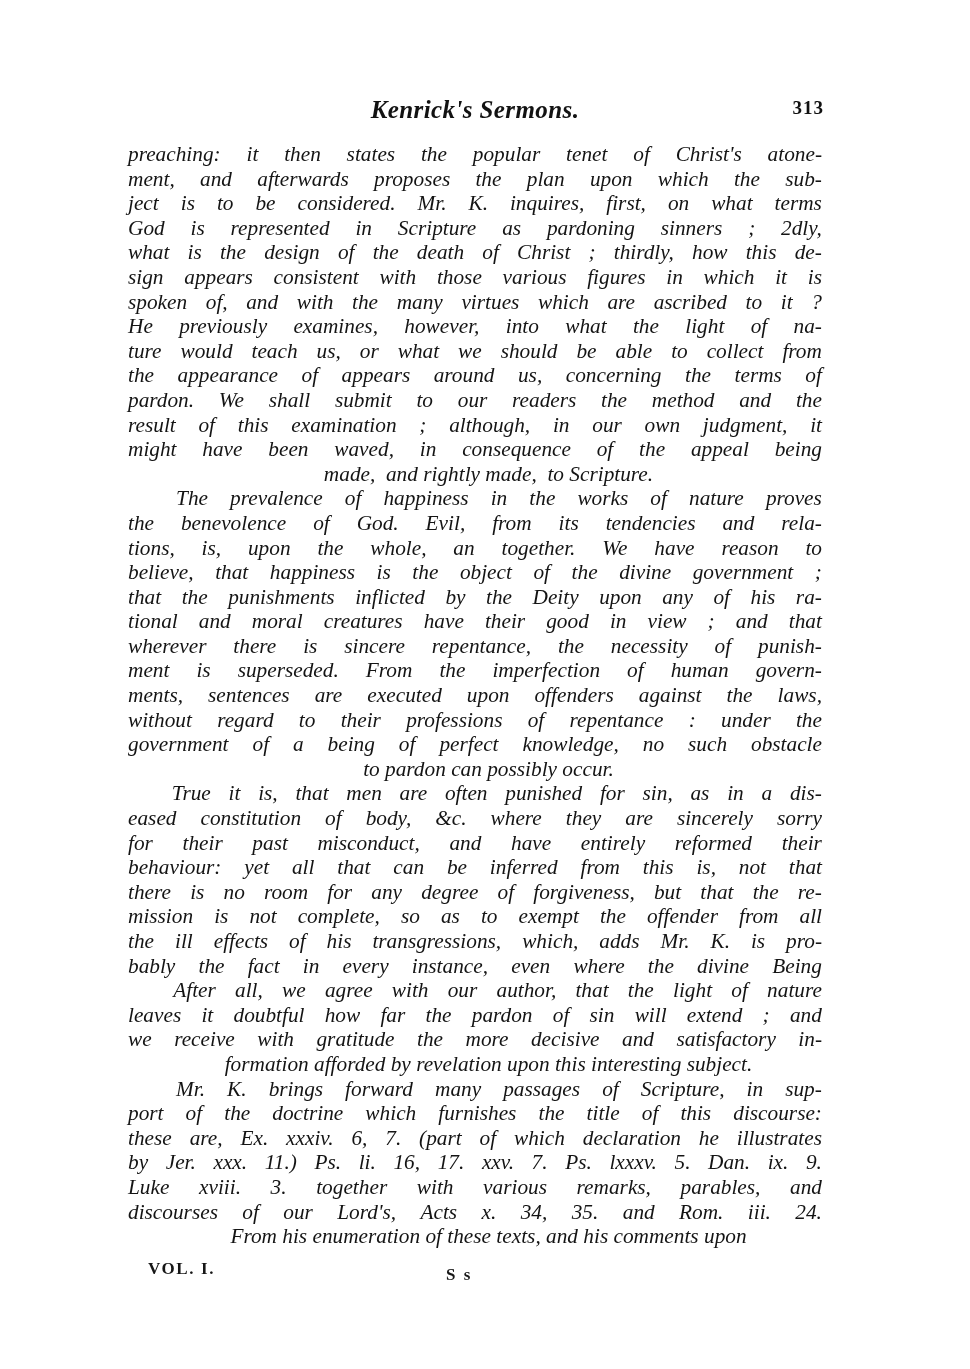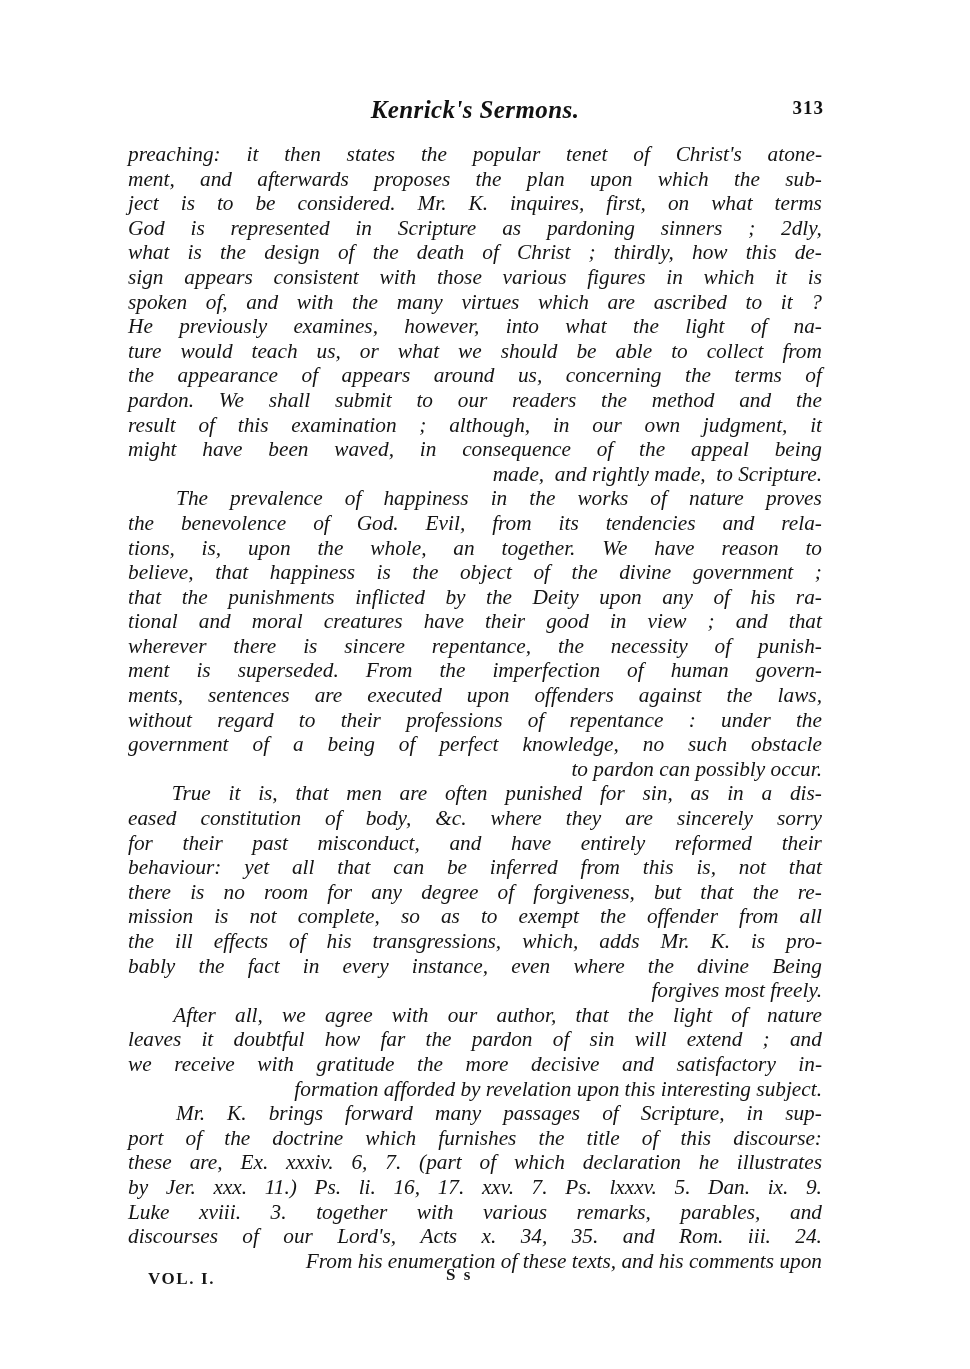--- a/index.html
+++ b/index.html
@@ -71,42 +71,42 @@
     height: 24.6px;
     font-size: 21.3px;
     line-height: 24.6px;
     color: #141414;
     font-style: italic;
   }
   .line > span { display: inline-block; }
   
   .line.flush {
     display: block;
-    text-align: right;
+    text-align: center;
     margin-left: 27px;
   }
 
   
   .indent-box {
     display: inline-block;
     width: 26px;
   }
 
   
   .footer {
     position: absolute;
     left: 128px;
     top: 1253px;
     width: 694px;
     height: 26px;
   }
   .vol {
     position: absolute;
     left: 20px;
-    top: 16px;
+    top: 6px;
     font-size: 17px;
     font-weight: bold;
     letter-spacing: 1.6px;
     color: #161616;
   }
   .signature {
     position: absolute;
     left: 318px;
     top: 0;
     font-size: 17px;
@@ -159,21 +159,20 @@
       </div>
       <div class="para">
         <div class="line"><span class="indent-box"></span><span>True</span><span>it</span><span>is,</span><span>that</span><span>men</span><span>are</span><span>often</span><span>punished</span><span>for</span><span>sin,</span><span>as</span><span>in</span><span>a</span><span>dis-</span></div>
         <div class="line"><span>eased</span><span>constitution</span><span>of</span><span>body,</span><span>&amp;c.</span><span>where</span><span>they</span><span>are</span><span>sincerely</span><span>sorry</span></div>
         <div class="line"><span>for</span><span>their</span><span>past</span><span>misconduct,</span><span>and</span><span>have</span><span>entirely</span><span>reformed</span><span>their</span></div>
         <div class="line"><span>behaviour:</span><span>yet</span><span>all</span><span>that</span><span>can</span><span>be</span><span>inferred</span><span>from</span><span>this</span><span>is,</span><span>not</span><span>that</span></div>
         <div class="line"><span>there</span><span>is</span><span>no</span><span>room</span><span>for</span><span>any</span><span>degree</span><span>of</span><span>forgiveness,</span><span>but</span><span>that</span><span>the</span><span>re-</span></div>
         <div class="line"><span>mission</span><span>is</span><span>not</span><span>complete,</span><span>so</span><span>as</span><span>to</span><span>exempt</span><span>the</span><span>offender</span><span>from</span><span>all</span></div>
         <div class="line"><span>the</span><span>ill</span><span>effects</span><span>of</span><span>his</span><span>transgressions,</span><span>which,</span><span>adds</span><span>Mr.</span><span>K.</span><span>is</span><span>pro-</span></div>
         <div class="line"><span>bably</span><span>the</span><span>fact</span><span>in</span><span>every</span><span>instance,</span><span>even</span><span>where</span><span>the</span><span>divine</span><span>Being</span></div>
-        <div class="line flush">forgives most freely.</div>
       </div>
       <div class="para">
         <div class="line"><span class="indent-box"></span><span>After</span><span>all,</span><span>we</span><span>agree</span><span>with</span><span>our</span><span>author,</span><span>that</span><span>the</span><span>light</span><span>of</span><span>nature</span></div>
         <div class="line"><span>leaves</span><span>it</span><span>doubtful</span><span>how</span><span>far</span><span>the</span><span>pardon</span><span>of</span><span>sin</span><span>will</span><span>extend</span><span>;</span><span>and</span></div>
         <div class="line"><span>we</span><span>receive</span><span>with</span><span>gratitude</span><span>the</span><span>more</span><span>decisive</span><span>and</span><span>satisfactory</span><span>in-</span></div>
         <div class="line flush">formation afforded by revelation upon this interesting subject.</div>
       </div>
       <div class="para">
         <div class="line"><span class="indent-box"></span><span>Mr.</span><span>K.</span><span>brings</span><span>forward</span><span>many</span><span>passages</span><span>of</span><span>Scripture,</span><span>in</span><span>sup-</span></div>
         <div class="line"><span>port</span><span>of</span><span>the</span><span>doctrine</span><span>which</span><span>furnishes</span><span>the</span><span>title</span><span>of</span><span>this</span><span>discourse:</span></div>

